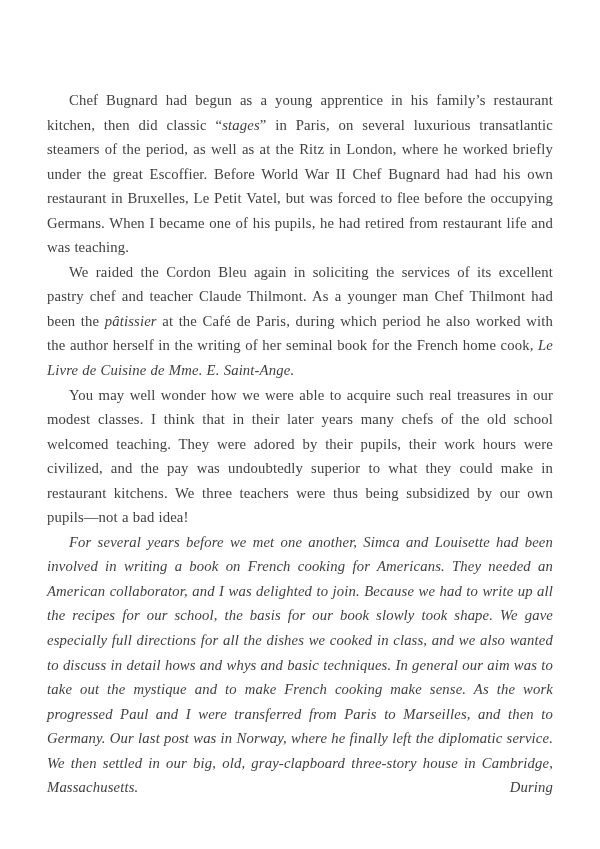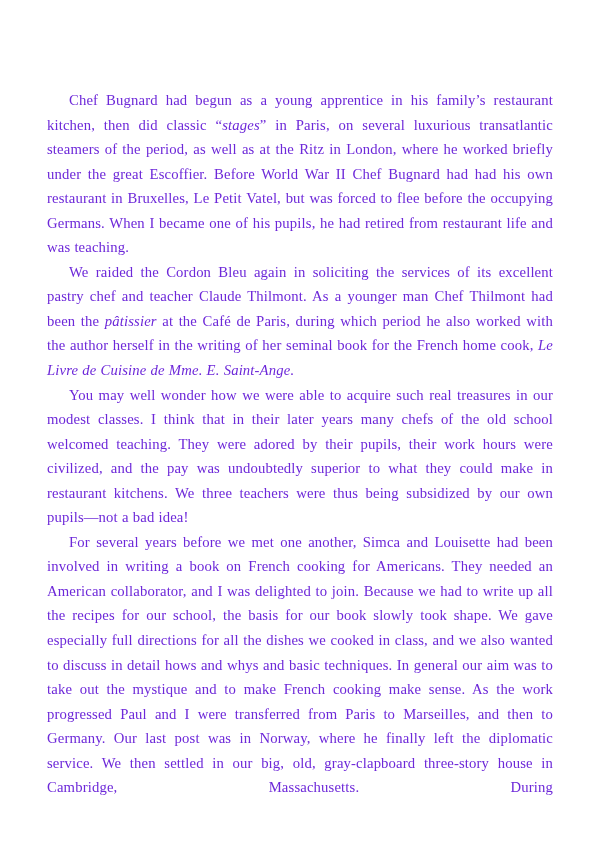--- a/index.html
+++ b/index.html
@@ -27,27 +27,28 @@
     width: 506px;
   }
   p.para {
     margin: 0;
     padding: 0;
     text-align: justify;
     text-justify: inter-word;
     text-indent: 22px;
     font-size: 14.7px;
     line-height: 24.55px;
-    color: #6d28d9;
+    color: #404040;
     letter-spacing: 0.01em;
     word-spacing: 0.02em;
     -webkit-font-smoothing: antialiased;
   }
   p.para:last-child {
     text-align-last: justify;
+    font-style: italic;
   }
   em.it {
     font-style: italic;
   }
 </style>
 </head>
 <body>
 
 <div class="page">
   <div class="text-block" id="text-block">

